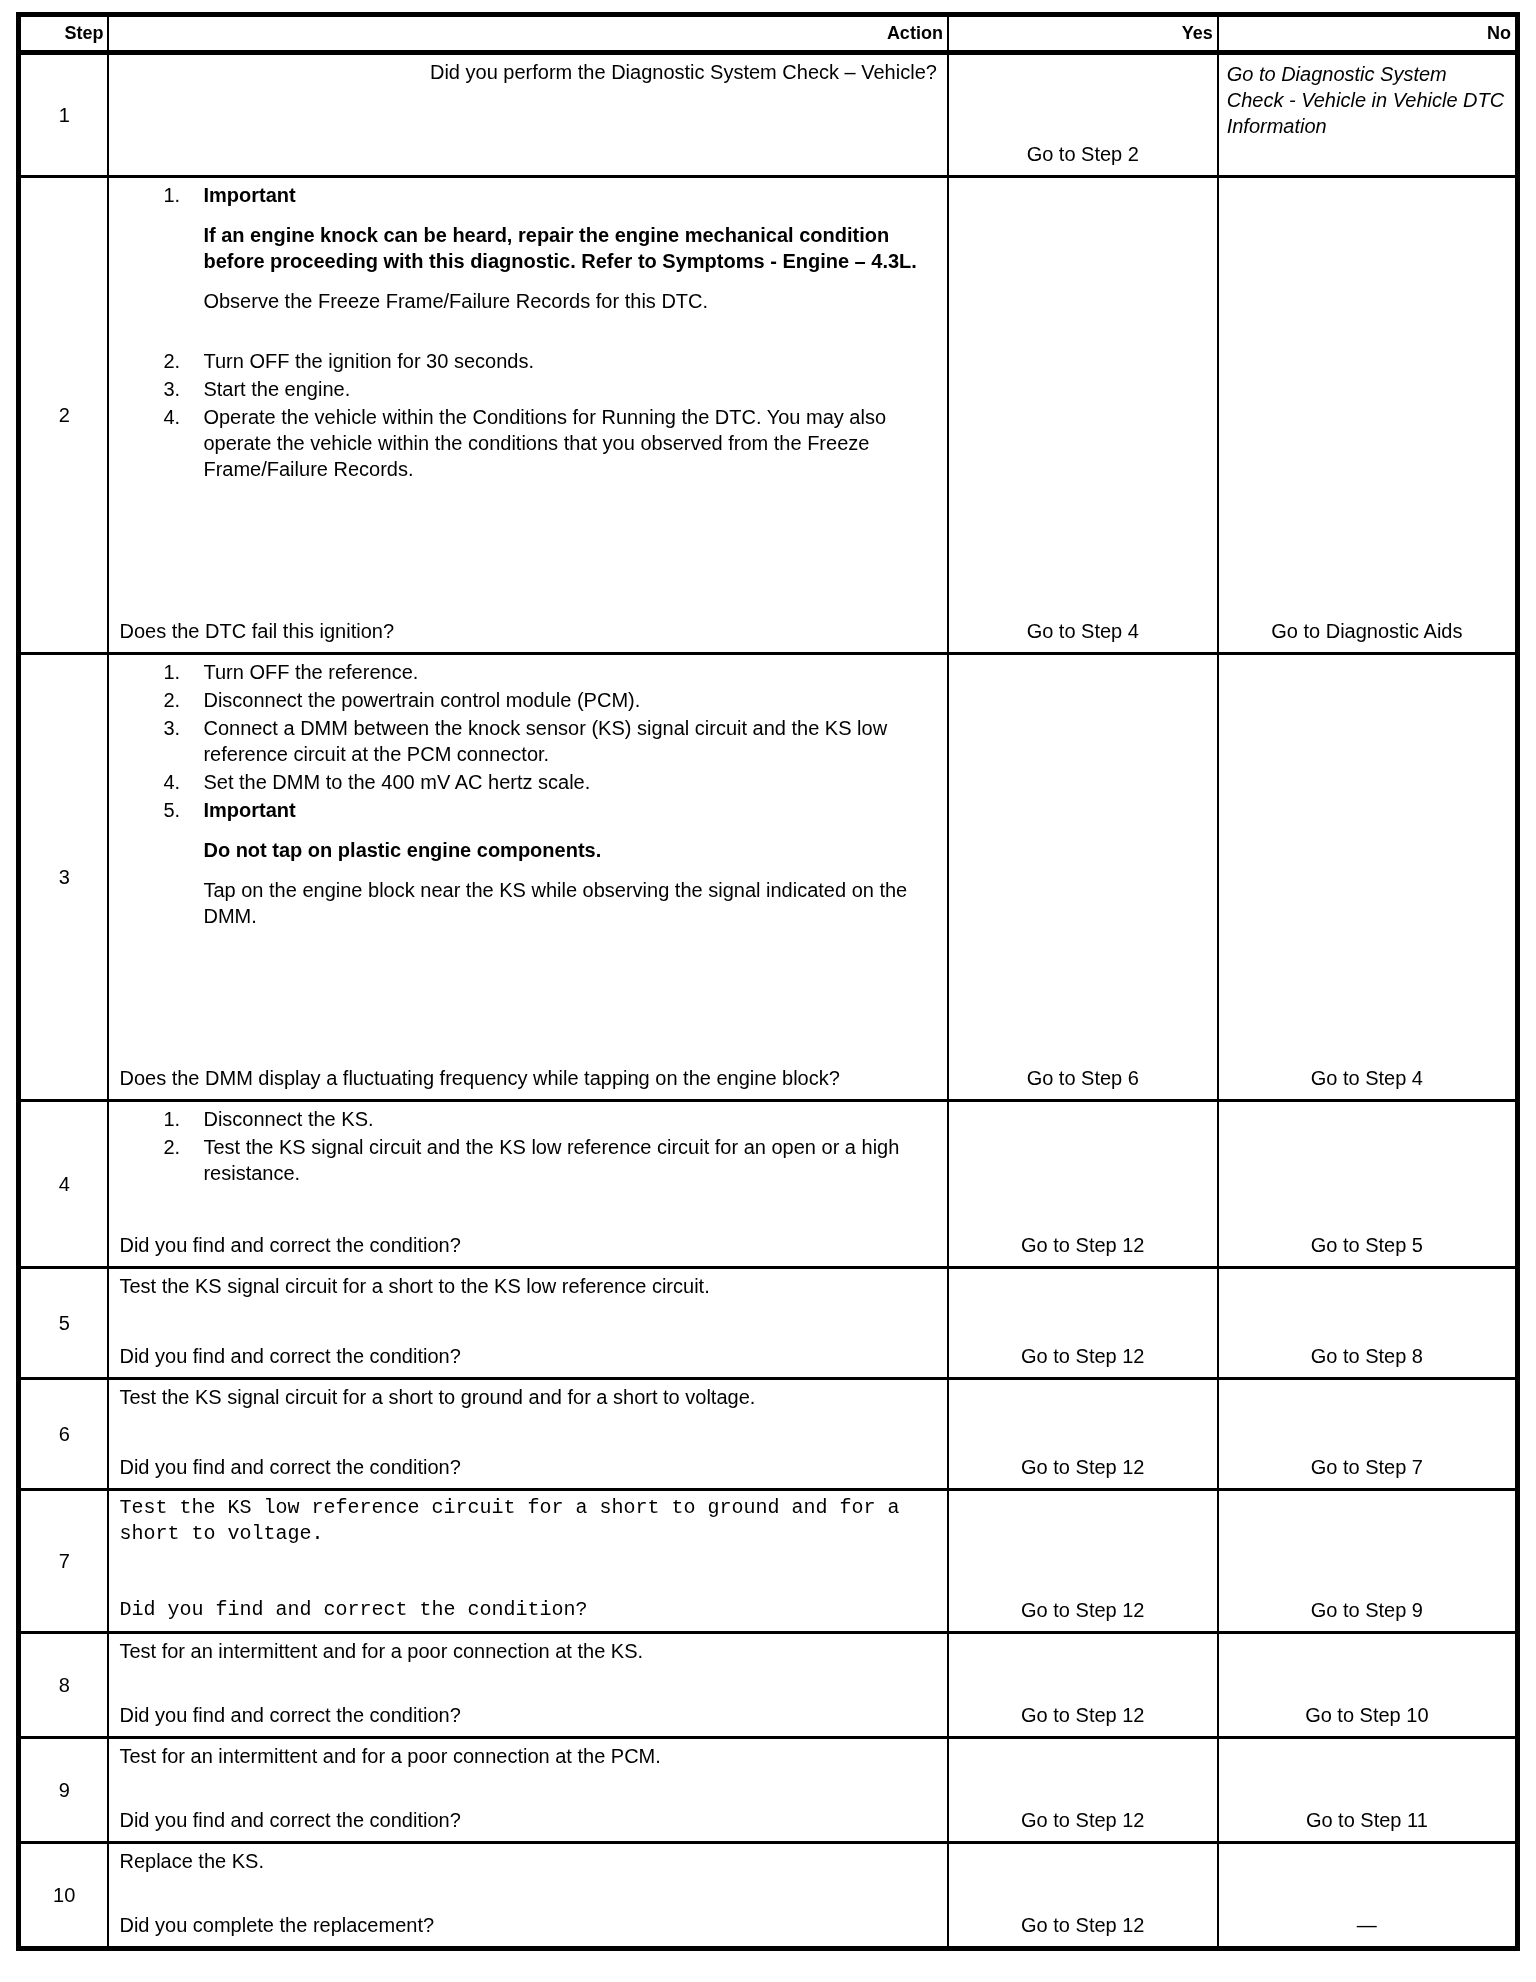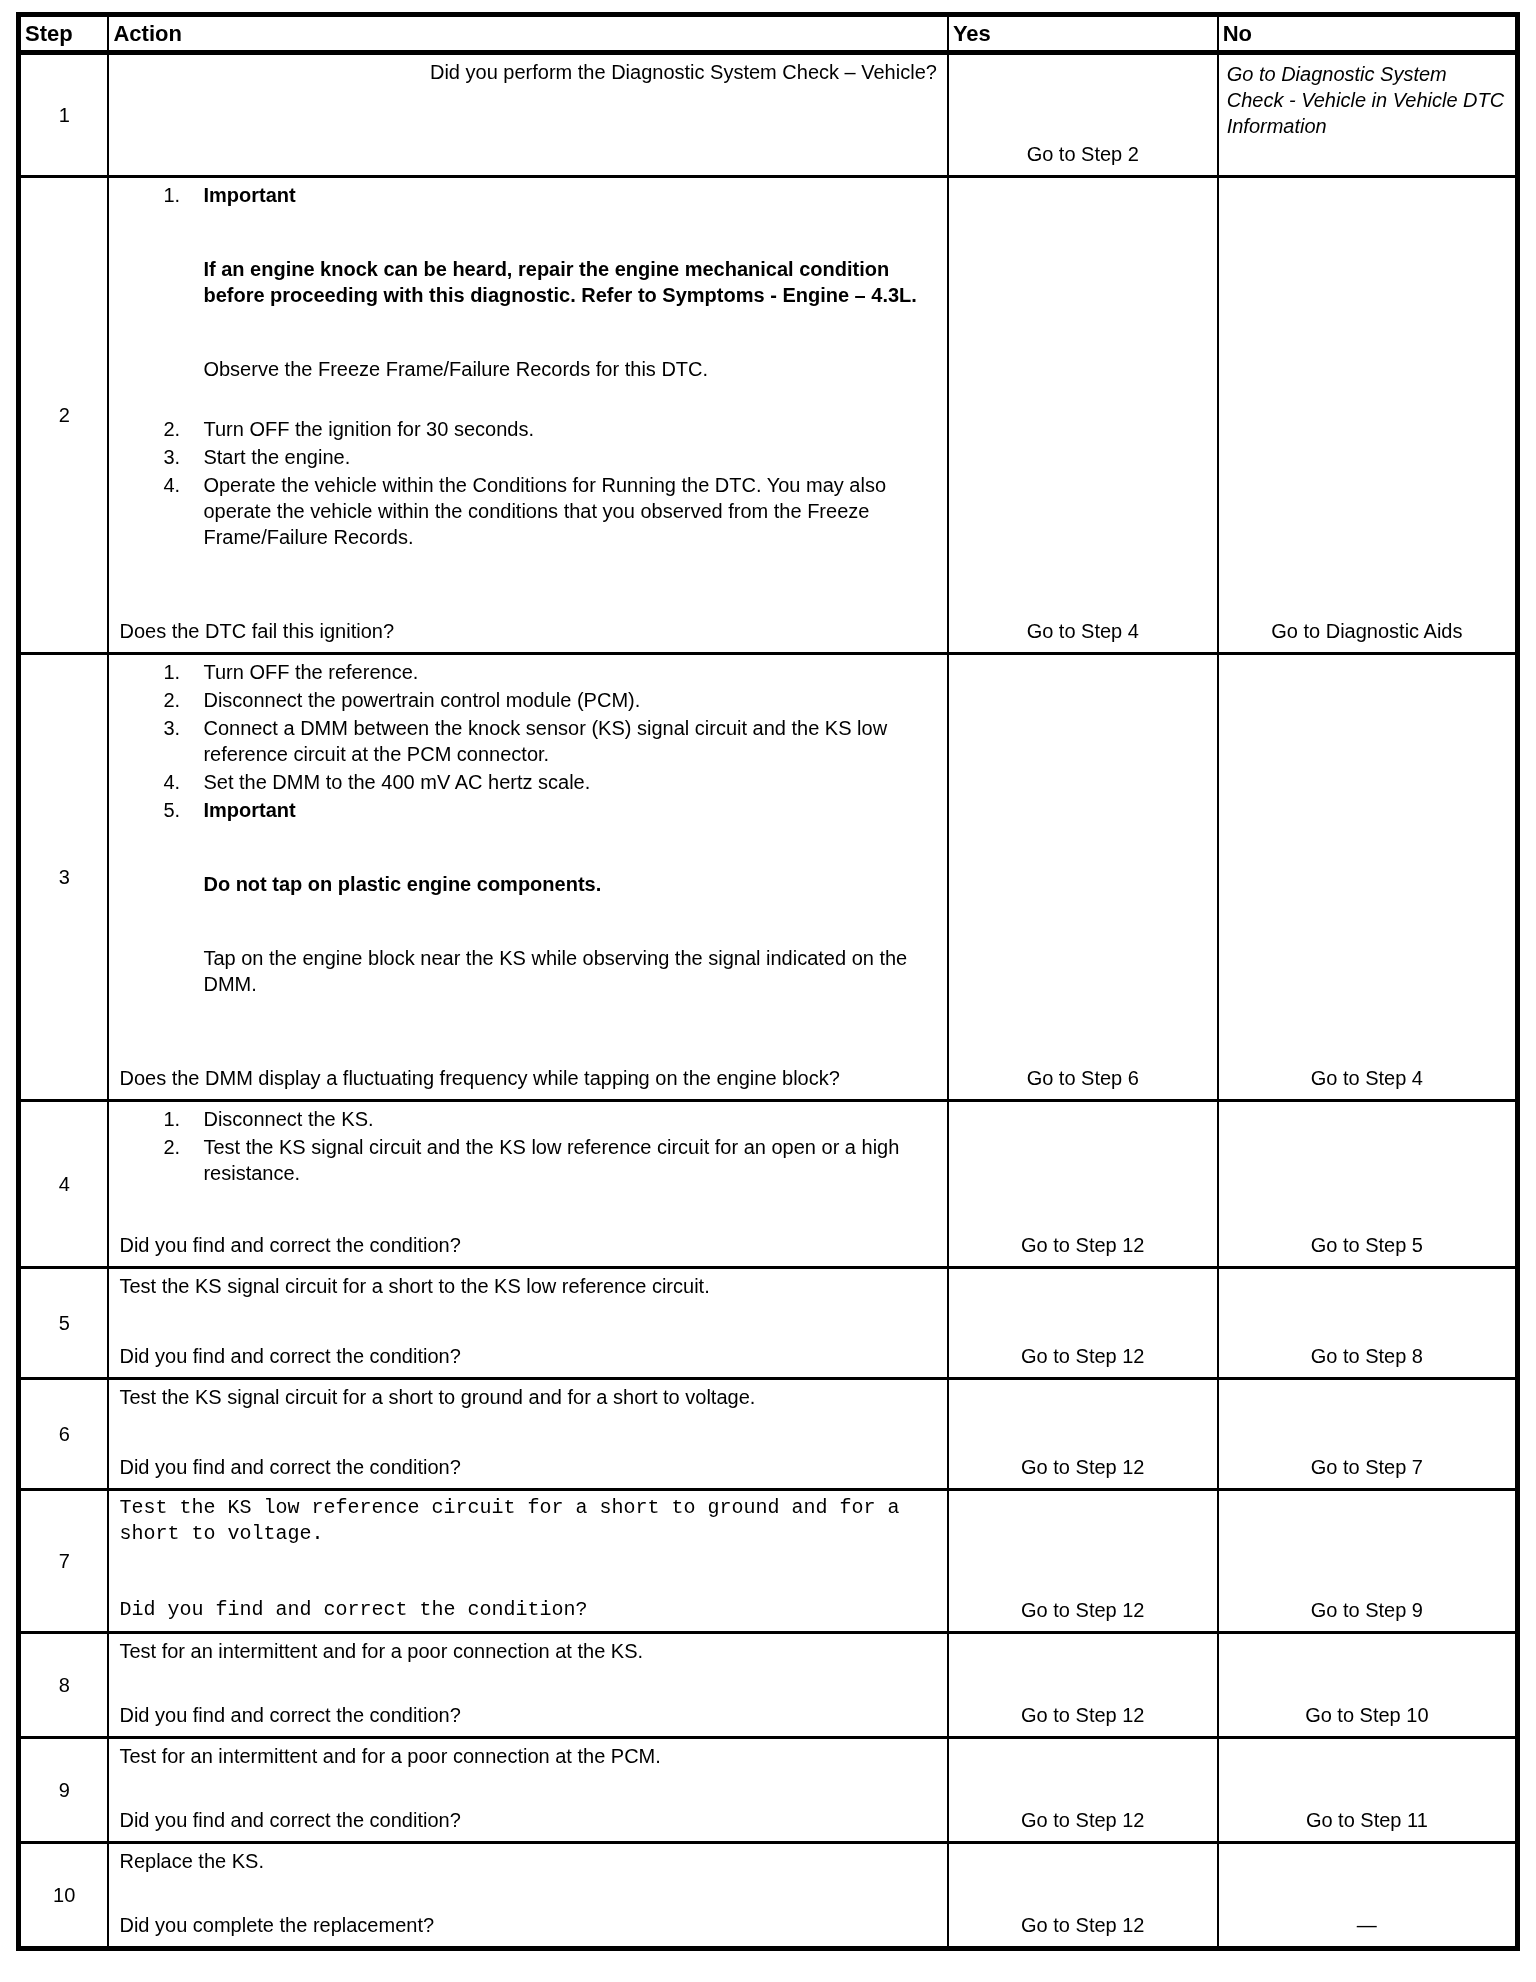--- a/index.html
+++ b/index.html
@@ -14,23 +14,23 @@
     border-collapse: collapse;
     border: 5px solid #000;
     table-layout: fixed;
   }
   th, td {
     border: 3px solid #000;
     border-left-width: 2px;
     border-right-width: 2px;
   }
   th {
-    font-size: 22px;
+    font-size: 18px;
     font-weight: bold;
-    text-align: left;
+    text-align: right;
     vertical-align: middle;
     height: 38px;
     border-bottom-width: 5px;
     padding: 2px 4px;
   }
   td {
     font-size: 20px;
     line-height: 1.3;
     vertical-align: top;
     padding: 4px 8px;
@@ -55,21 +55,21 @@
   tr.r8  .action-wrap { min-height: 90px; }
   tr.r9  .action-wrap { min-height: 90px; }
   tr.r10 .action-wrap { min-height: 90px; }
 
   .num-list { padding-left: 44px; }
   .li { display: flex; }
   .li + .li { margin-top: 2px; }
   .li.multi { margin-bottom: 34px; }
   .li-num { width: 40px; flex: 0 0 40px; }
   .li-body { flex: 1; }
-  .li-body .para + .para { margin-top: 48px; }
+  .li-body .para + .para { margin-top: 14px; }
   .para { margin: 0; }
   .bold { font-weight: bold; }
   .question {
     margin-top: auto;
     padding-top: 14px;
   }
   .result-cell {
     vertical-align: bottom;
     text-align: center;
     padding: 6px 8px 8px 8px;

